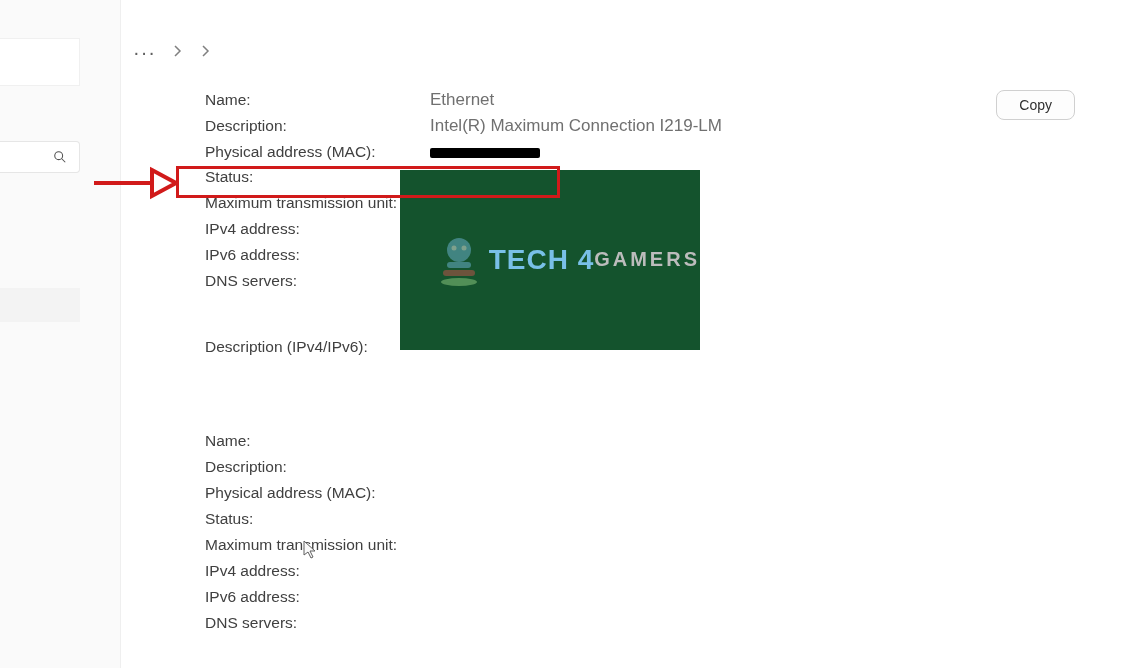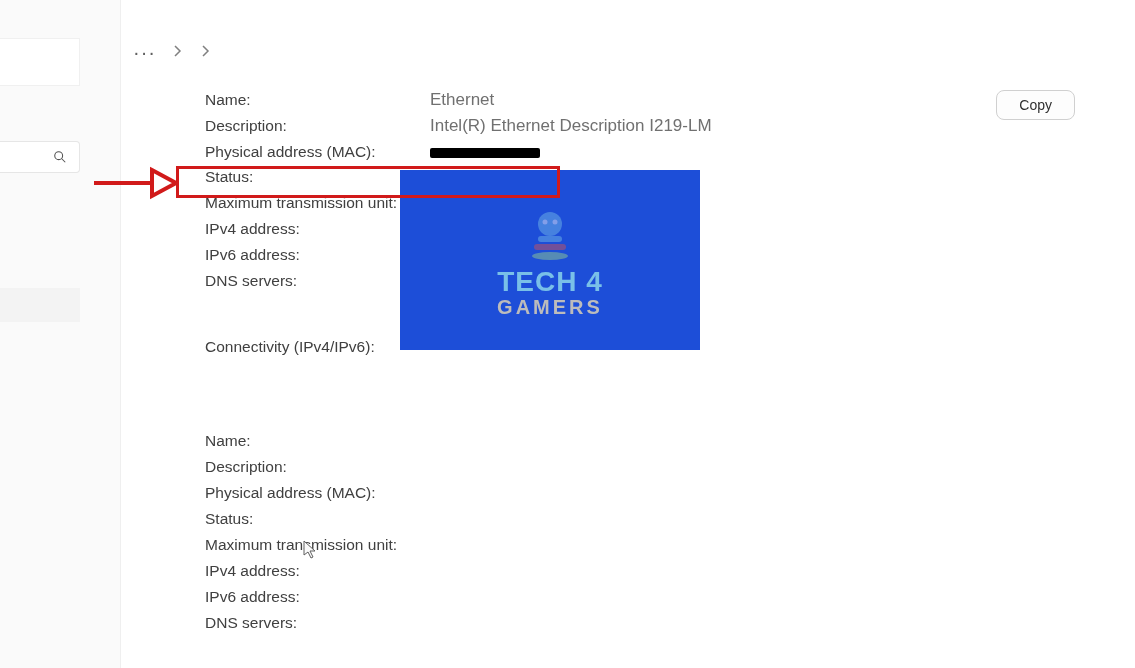--- a/index.html
+++ b/index.html
@@ -144,27 +144,27 @@
     .redacted {
       display: inline-block;
       width: 110px;
       height: 10px;
       background: #000;
       border-radius: 2px;
       vertical-align: middle;
     }
     .watermark-cover {
       position: absolute;
-      background: #1d4ed8;
+      background: #14532d;
       width: 300px;
       height: 180px;
       display: flex;
-      flex-direction: column;
+      flex-direction: row;
       align-items: center;
-      justify-content: center;
+      justify-content: flex-end;
     }
     .wm-logo {
       opacity: 0.45;
     }
     .wm-text1 {
       font-size: 28px;
       font-weight: 800;
       color: #79c0e8;
       letter-spacing: 1px;
     }
@@ -233,21 +233,21 @@
 
     <div class="details-block">
       <button class="copy-btn">Copy</button>
 
       <div class="row">
           <span class="label">Name:</span>
           <span class="value">Ethernet</span>
         </div>
       <div class="row">
           <span class="label">Description:</span>
-          <span class="value">Intel(R) Ethernet Description I219-LM</span>
+          <span class="value">Intel(R) Maximum Connection I219-LM</span>
         </div>
       <div class="row">
           <span class="label">Physical address (MAC):</span>
           <span class="value"><span class="redacted"></span></span>
         </div>
       <div class="row">
           <span class="label">Status:</span>
           <span class="value"></span>
         </div>
       <div class="row">
@@ -261,21 +261,21 @@
       <div class="row">
           <span class="label">IPv6 address:</span>
           <span class="value"></span>
         </div>
       <div class="row">
           <span class="label">DNS servers:</span>
           <span class="value"></span>
         </div>
       <div style="height:40px"></div>
       <div class="row">
-          <span class="label">Connectivity (IPv4/IPv6):</span>
+          <span class="label">Description (IPv4/IPv6):</span>
           <span class="value"></span>
         </div>
 
       <div class="watermark-cover" style="left:215px; top:80px;">
         <div class="wm-logo">
           <svg width="60" height="60" viewBox="0 0 60 60">
             <circle cx="30" cy="22" r="12" fill="#79c0e8"></circle>
             <rect x="18" y="34" width="24" height="6" rx="3" fill="#79c0e8"></rect>
             <rect x="14" y="42" width="32" height="6" rx="3" fill="#d9534f"></rect>
             <ellipse cx="30" cy="54" rx="18" ry="4" fill="#9fd88a"></ellipse>

